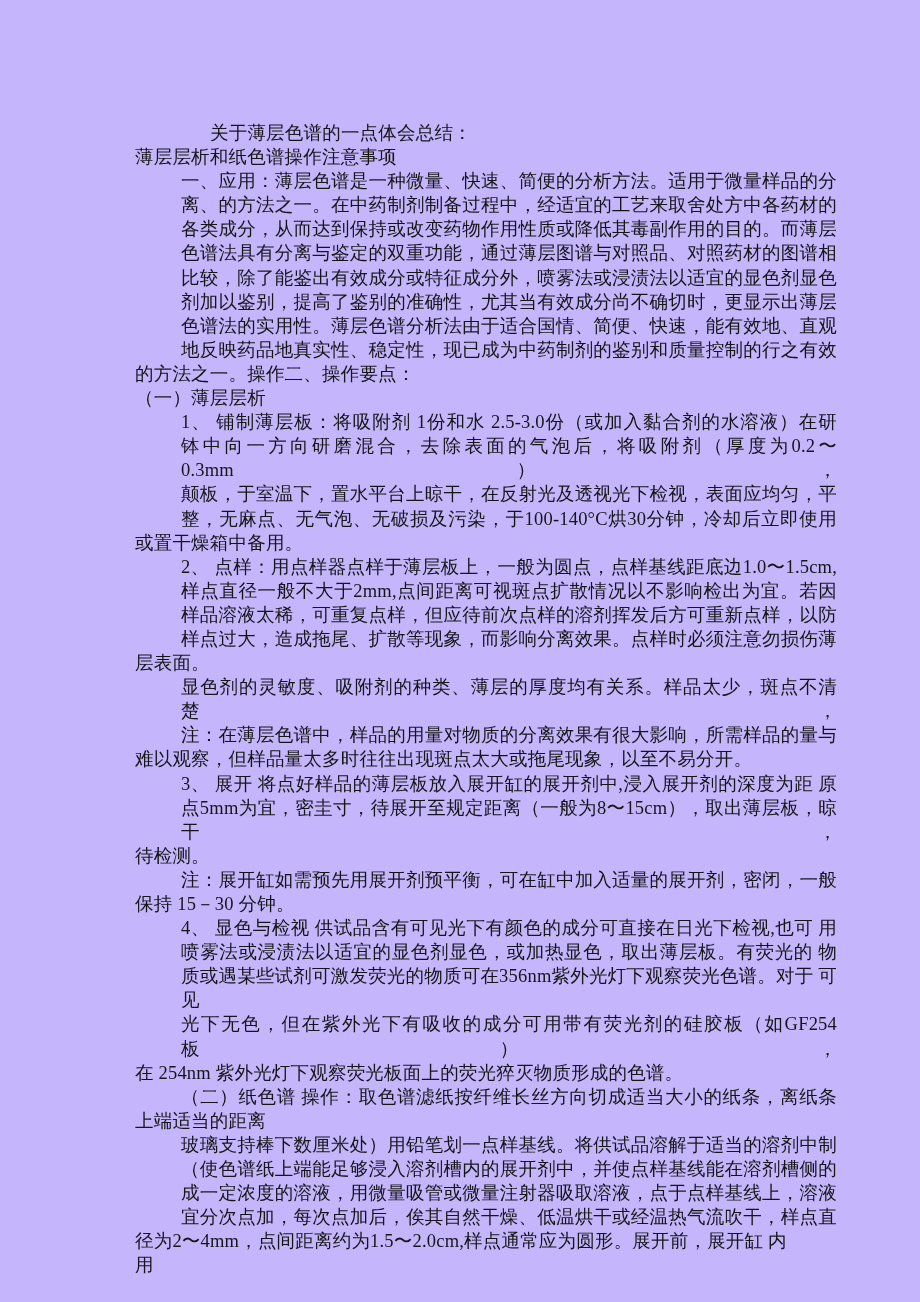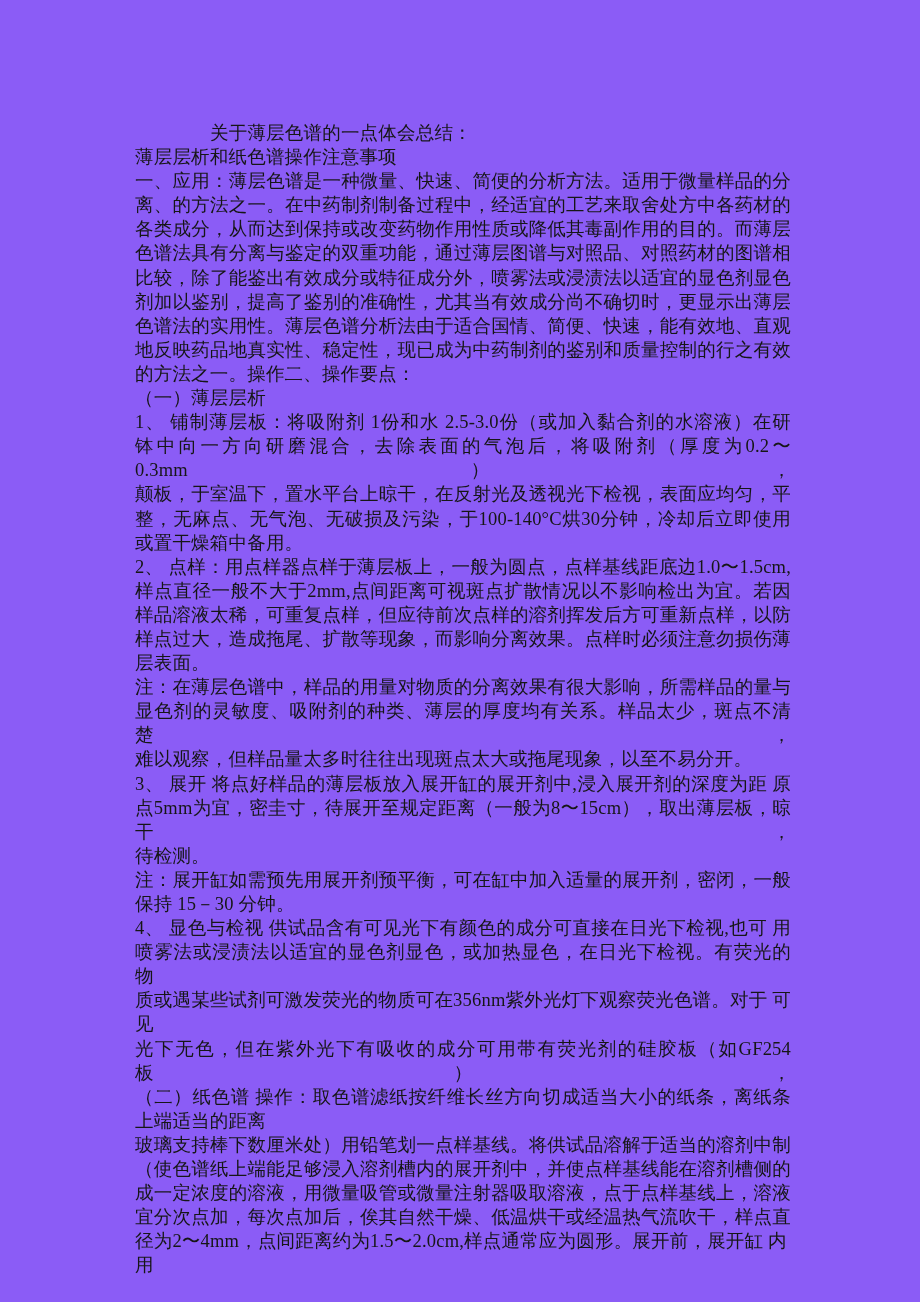--- a/index.html
+++ b/index.html
@@ -4,21 +4,21 @@
 <style>
   html, body {
     margin: 0;
     padding: 0;
     background: #ffffff;
   }
   .page {
     position: relative;
     width: 920px;
     height: 1302px;
-    background: #8b5cf6;
+    background: #c4b5fd;
     overflow: hidden;
     font-family: "Liberation Serif", "DejaVu Serif", serif;
     color: #161616;
   }
   .doc-body {
     position: absolute;
     left: 135px;
     top: 121px;
     width: 656px;
     font-size: 18.5px;
@@ -27,20 +27,21 @@
   }
   .line {
     width: 100%;
     min-height: 24.1px;
     white-space: normal;
   }
   
   .line.full {
     text-align: justify;
     text-align-last: justify;
+    margin-left: 46px;
   }
   
   .line.end {
     text-align: left;
     text-align-last: left;
   }
   .line.indent {
     text-indent: 75px;
   }
 </style>
@@ -64,32 +65,33 @@
       <div class="line full">1、 铺制薄层板：将吸附剂 1份和水 2.5-3.0份（或加入黏合剂的水溶液）在研</div>
       <div class="line full">钵中向一方向研磨混合，去除表面的气泡后，将吸附剂（厚度为0.2〜0.3mm），</div>
       <div class="line full">颠板，于室温下，置水平台上晾干，在反射光及透视光下检视，表面应均匀，平</div>
       <div class="line full">整，无麻点、无气泡、无破损及污染，于100-140°C烘30分钟，冷却后立即使用</div>
       <div class="line end">或置干燥箱中备用。</div>
       <div class="line full">2、 点样：用点样器点样于薄层板上，一般为圆点，点样基线距底边1.0〜1.5cm,</div>
       <div class="line full">样点直径一般不大于2mm,点间距离可视斑点扩散情况以不影响检出为宜。若因</div>
       <div class="line full">样品溶液太稀，可重复点样，但应待前次点样的溶剂挥发后方可重新点样，以防</div>
       <div class="line full">样点过大，造成拖尾、扩散等现象，而影响分离效果。点样时必须注意勿损伤薄</div>
       <div class="line end">层表面。</div>
+      <div class="line full">显色剂的灵敏度、吸附剂的种类、薄层的厚度均有关系。样品太少，斑点不清楚，</div>
       <div class="line full">注：在薄层色谱中，样品的用量对物质的分离效果有很大影响，所需样品的量与</div>
-      <div class="line full">显色剂的灵敏度、吸附剂的种类、薄层的厚度均有关系。样品太少，斑点不清楚，</div>
       <div class="line end">难以观察，但样品量太多时往往出现斑点太大或拖尾现象，以至不易分开。</div>
       <div class="line full">3、 展开 将点好样品的薄层板放入展开缸的展开剂中,浸入展开剂的深度为距 原</div>
       <div class="line full">点5mm为宜，密圭寸，待展开至规定距离（一般为8〜15cm），取出薄层板，晾 干，</div>
       <div class="line end">待检测。</div>
       <div class="line full">注：展开缸如需预先用展开剂预平衡，可在缸中加入适量的展开剂，密闭，一般</div>
       <div class="line end">保持 15－30 分钟。</div>
       <div class="line full">4、 显色与检视 供试品含有可见光下有颜色的成分可直接在日光下检视,也可 用</div>
-      <div class="line full">喷雾法或浸渍法以适宜的显色剂显色，或加热显色，在日光下检视。有荧光的 物</div>
+      <div class="line full">喷雾法或浸渍法以适宜的显色剂显色，或加热显色，取出薄层板。有荧光的 物</div>
       <div class="line full">质或遇某些试剂可激发荧光的物质可在356nm紫外光灯下观察荧光色谱。对于 可见</div>
       <div class="line full">光下无色，但在紫外光下有吸收的成分可用带有荧光剂的硅胶板（如GF254  板），</div>
+      <div class="line end">在 254nm 紫外光灯下观察荧光板面上的荧光猝灭物质形成的色谱。</div>
       <div class="line full">（二）纸色谱  操作：取色谱滤纸按纤维长丝方向切成适当大小的纸条，离纸条</div>
       <div class="line end">上端适当的距离</div>
       <div class="line full">玻璃支持棒下数厘米处）用铅笔划一点样基线。将供试品溶解于适当的溶剂中制</div>
       <div class="line full">（使色谱纸上端能足够浸入溶剂槽内的展开剂中，并使点样基线能在溶剂槽侧的</div>
       <div class="line full">成一定浓度的溶液，用微量吸管或微量注射器吸取溶液，点于点样基线上，溶液</div>
       <div class="line full">宜分次点加，每次点加后，俟其自然干燥、低温烘干或经温热气流吹干，样点直</div>
       <div class="line end">径为2〜4mm，点间距离约为1.5〜2.0cm,样点通常应为圆形。展开前，展开缸 内用</div>
     </div>
 </div>
 

